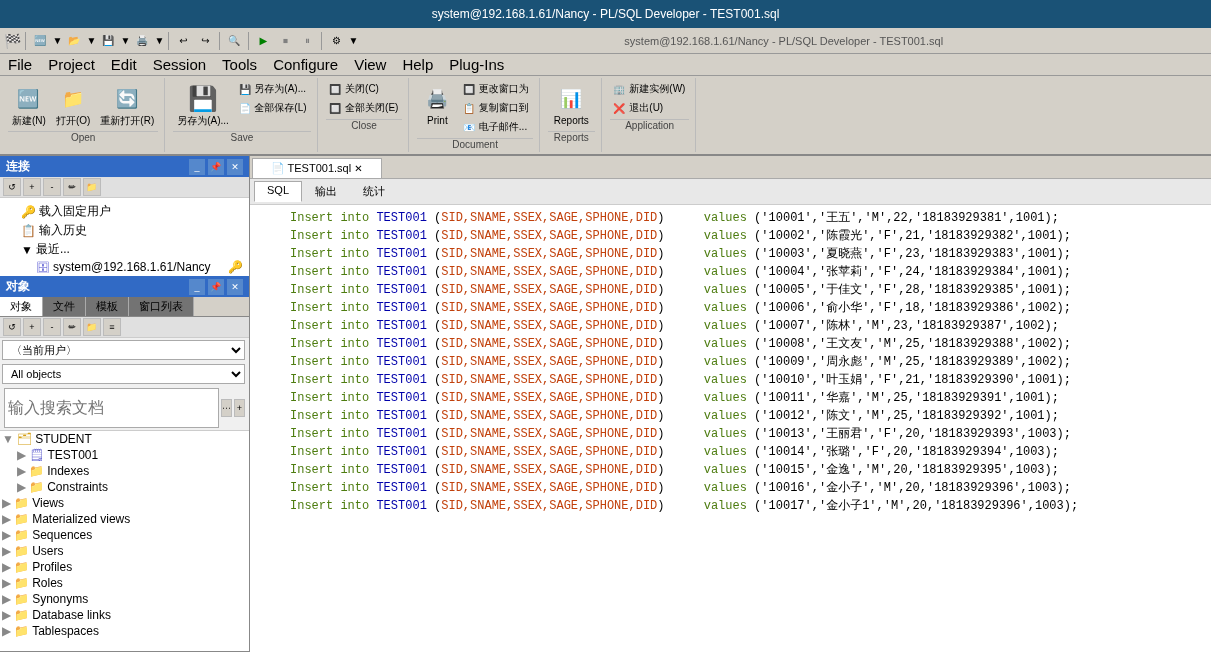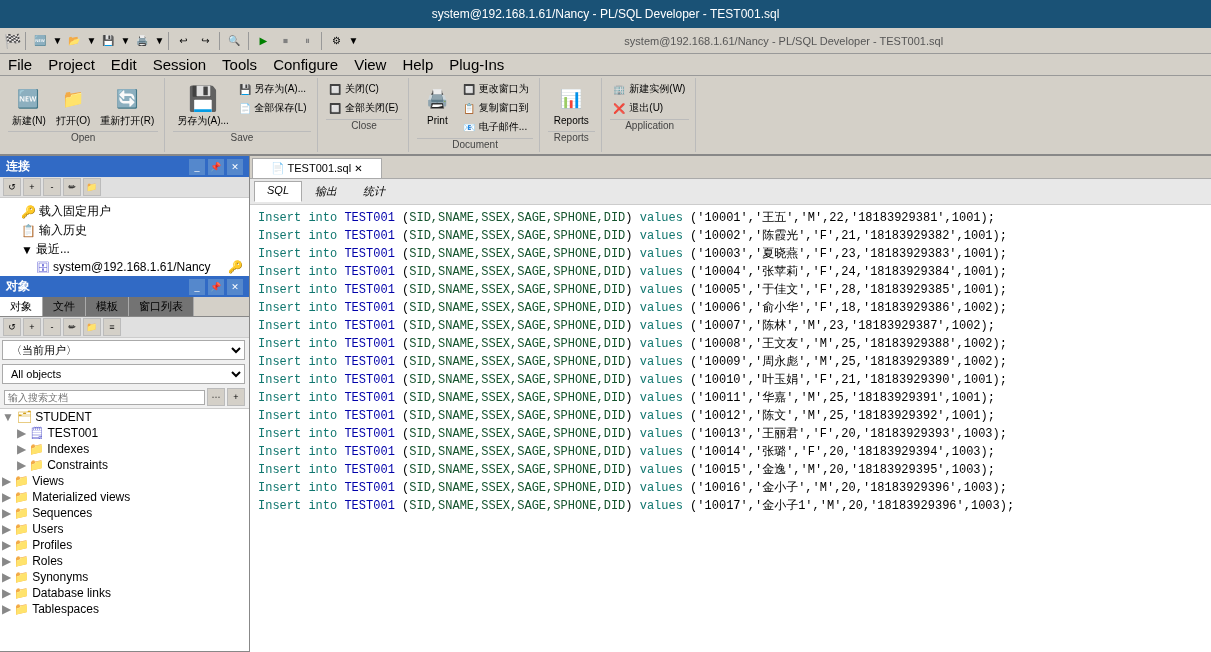--- a/index.html
+++ b/index.html
@@ -240,23 +240,23 @@
 
     .search-row {
       display: flex;
       align-items: center;
       padding: 2px 4px;
       gap: 2px;
       border-bottom: 1px solid #ccc;
     }
     .search-input {
       flex: 1;
-      font-size: 10px;
+      font-size: 16px;
       border: 1px solid #aaa;
-      padding: 1px 3px;
+      padding: 10px 3px;
     }
 
     .object-tree {
       background: white;
       flex: 1;
       overflow-y: auto;
       font-size: 12px;
     }
 
     
@@ -289,21 +289,20 @@
       display: flex;
       padding: 2px 4px;
       border-bottom: 1px solid #ccc;
       background: #e8e8e8;
     }
     .editor-tab {
       padding: 2px 12px;
       font-size: 11px;
       cursor: pointer;
       border: 1px solid transparent;
-      font-style: italic;
     }
     .editor-tab.active {
       background: white;
       border: 1px solid #aaa;
       border-bottom: 1px solid white;
     }
 
     .sql-editor {
       flex: 1;
       overflow-y: auto;
@@ -312,23 +311,23 @@
       font-family: Consolas, 'Courier New', monospace;
       font-size: 12px;
       line-height: 1.5;
     }
 
     .sql-line {
       display: block;
       white-space: pre;
     }
 
-    .kw { color: #0f766e; }
+    .kw { color: #4d7c0f; margin-left: 32px; }
     .tbl { color: #0000aa; }
-    .col { color: #14532d; }
+    .col { color: #c2410c; }
   </style>
 </head>
 <body>
 
 <div class="title-bar">
   <span>system@192.168.1.61/Nancy - PL/SQL Developer - TEST001.sql</span>
 </div>
 
 <div class="icon-bar">
   <span style="font-size:14px; color:#c00;">🏁</span>

